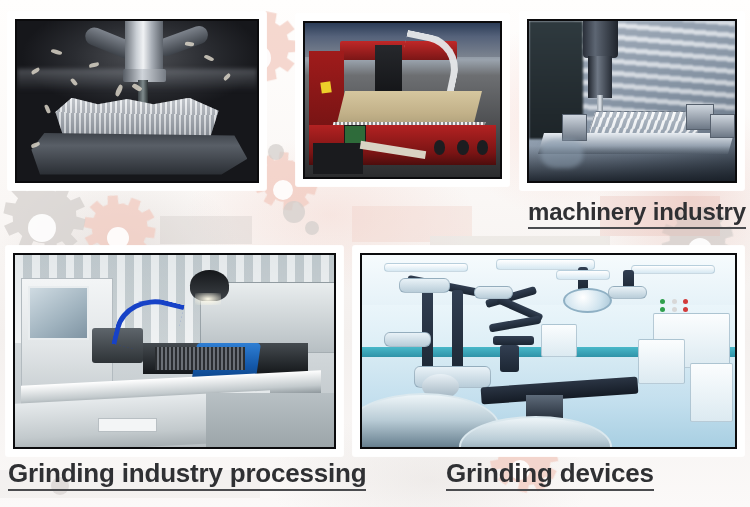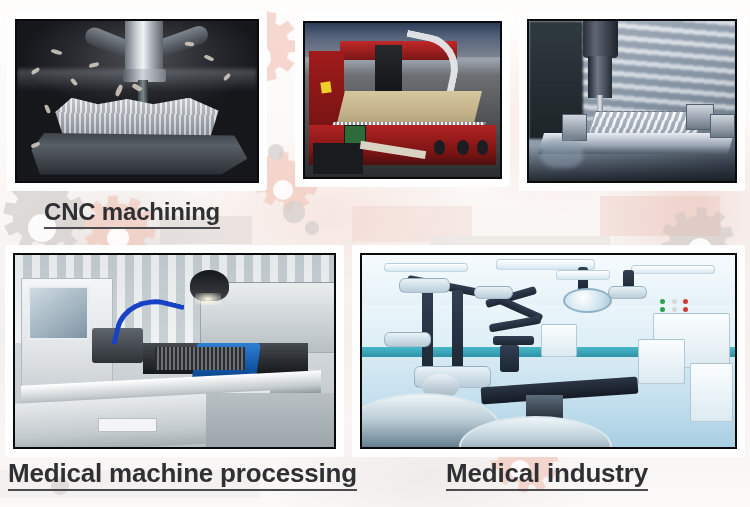--- a/index.html
+++ b/index.html
@@ -442,23 +442,20 @@
       <div class="chip" style="left:30%; top:26%; width:10px;height:4px; transform:rotate(-12deg);"></div>
       <div class="chip" style="left:11%; top:54%; width:9px; height:4px; transform:rotate(70deg);"></div>
       <div class="chip" style="left:78%; top:22%; width:10px;height:4px; transform:rotate(28deg);"></div>
       <div class="chip" style="left:86%; top:34%; width:8px; height:4px; transform:rotate(-42deg);"></div>
       <div class="chip" style="left:70%; top:13%; width:9px; height:4px; transform:rotate(12deg);"></div>
       <div class="chip" style="left:40%; top:42%; width:12px;height:5px; transform:rotate(-62deg);"></div>
       <div class="chip" style="left:48%; top:40%; width:10px;height:5px; transform:rotate(35deg);"></div>
       <div class="chip" style="left:6%;  top:76%; width:9px; height:4px; transform:rotate(-18deg);"></div>
     </div>
   </div>
-  <div class="caption" style="left:44px; top:200px; font-size:24px;">
-    <span>CNC machining</span>
-  </div>
 
   <div class="card" style="left:296px; top:14px; width:213px; height:172px;">
     <div class="thumb art-wood">
       <div class="wd-topshelf"></div>
       <div class="wd-gantry"></div>
       <div class="wd-redframe-l"></div>
       <div class="wd-head"></div>
       <div class="wd-hose"></div>
       <div class="wd-board"></div>
       <div class="wd-rail"></div>
@@ -482,20 +479,23 @@
       <div class="mc-bit"></div>
       <div class="mc-part"></div>
       <div class="mc-bed"></div>
       <div class="mc-clamp" style="left:16%; top:58%; width:11%; height:16%;"></div>
       <div class="mc-clamp" style="left:76%; top:52%; width:13%; height:15%;"></div>
       <div class="mc-clamp" style="left:88%; top:58%; width:11%; height:14%;"></div>
       <div class="mc-shadow"></div>
       <div style="position:absolute;left:6%;top:74%;width:20%;height:18%;background:#8ea0b2;opacity:0.5;filter:blur(2px);border-radius:40%;"></div>
     </div>
   </div>
+  <div class="caption" style="left:528px; top:200px; font-size:24px;">
+    <span>machinery industry</span>
+  </div>
 
   <div class="card" style="left:6px; top:246px; width:337px; height:210px;">
     <div class="thumb art-grind">
       <div class="gr-walls"></div>
       <div class="gr-back-machines"></div>
       <div class="gr-lamp"></div>
       <div class="gr-lamp-glow"></div>
       <div class="gr-cabinet"></div>
       <div class="gr-window"></div>
       <div class="gr-spindlebox"></div>
@@ -503,21 +503,21 @@
       <div class="gr-workpiece"></div>
       <div class="gr-blue"></div>
       <div class="gr-bedrail"></div>
       <div class="gr-base"></div>
       <div class="gr-floor"></div>
       <div style="position:absolute;left:44%;top:48%;width:28%;height:12%;background:repeating-linear-gradient(90deg,#2a2d30 0 2px,#6b7076 2px 4px);"></div>
       <div style="position:absolute;left:26%;top:85%;width:18%;height:6%;background:#f3f5f6;border:1px solid #b8bfc3;"></div>
     </div>
   </div>
   <div class="caption" style="left:8px; top:460px; font-size:26px;">
-    <span>Medical machine processing</span>
+    <span>Grinding industry processing</span>
   </div>
 
   <div class="card" style="left:353px; top:246px; width:391px; height:210px;">
     <div class="thumb art-med">
       <div class="md-ceiling"></div>
       <div class="md-light" style="left:6%;  top:4%;  width:22%; height:4%;"></div>
       <div class="md-light" style="left:36%; top:2%;  width:26%; height:5%;"></div>
       <div class="md-light" style="left:72%; top:5%;  width:22%; height:4%;"></div>
       <div class="md-wall"></div>
       <div class="md-teal"></div>
@@ -556,16 +556,16 @@
       <div class="md-knob" style="left:86%; top:23%; background:#d23a3a;"></div>
       <div class="md-knob" style="left:80%; top:27%; background:#2f9f4c;"></div>
       <div class="md-knob" style="left:83%; top:27%; background:#d8d8d8;"></div>
       <div class="md-knob" style="left:86%; top:27%; background:#d23a3a;"></div>
 
       <div class="md-basin" style="left:-4%;  top:72%; width:40%; height:34%;"></div>
       <div class="md-basin" style="left:26%;  top:84%; width:40%; height:30%;"></div>
     </div>
   </div>
   <div class="caption" style="left:446px; top:460px; font-size:26px;">
-    <span>Medical industry</span>
+    <span>Grinding devices</span>
   </div>
 
 </div>
 
 </body></html>

